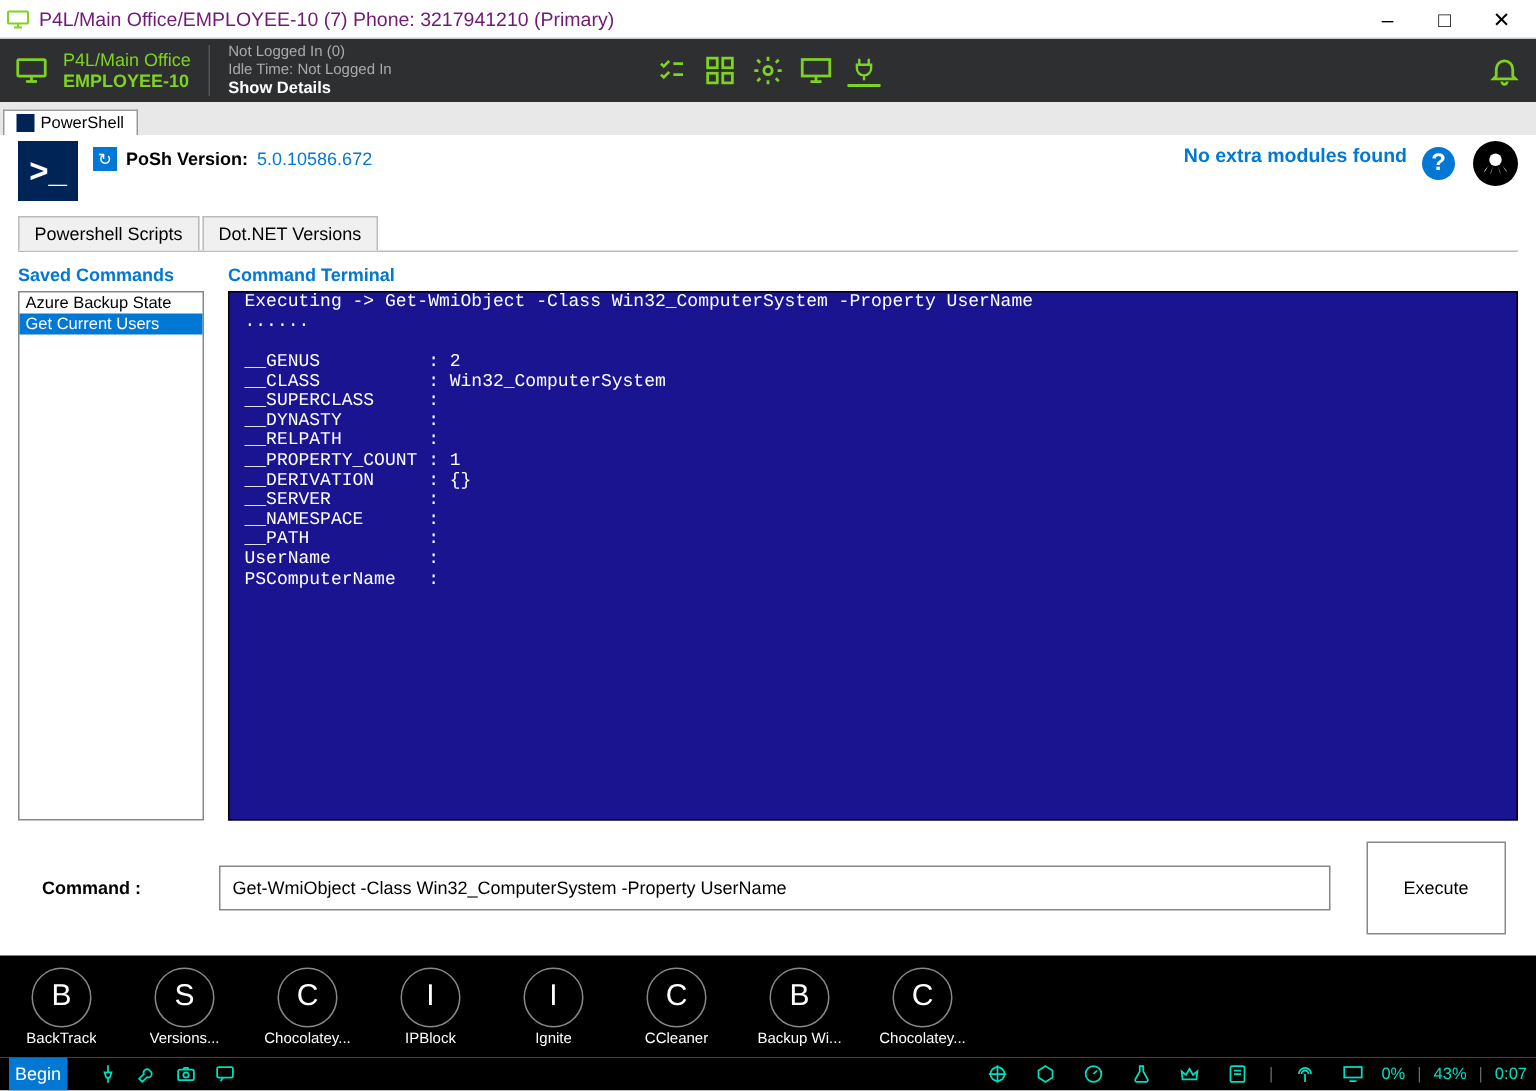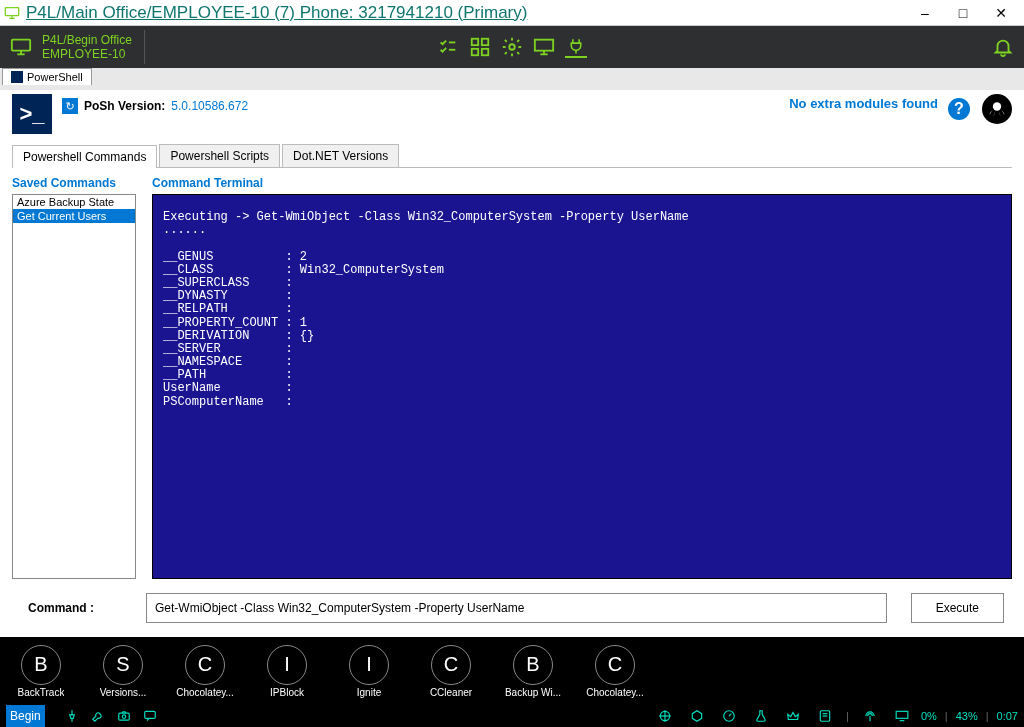--- a/index.html
+++ b/index.html
@@ -1,39 +1,39 @@
 <!DOCTYPE html>
 <html><head>
 <meta charset="utf-8">
 <style>
 * { box-sizing: border-box; margin: 0; padding: 0; font-family: "Segoe UI", Arial, sans-serif; }
 body { width: 1024px; height: 727px; background: #fff; display: flex; flex-direction: column; overflow: hidden; }
 
 
 .titlebar { height: 26px; background: #fff; display: flex; align-items: center; padding: 0 4px; border-bottom: 1px solid #ccc; }
 .titlebar .app-icon { width: 16px; height: 16px; margin-right: 6px; }
-.titlebar .title { font-size: 17px; color: #0f766e; flex: 1; text-decoration: underline; }
+.titlebar .title { font-size: 13px; color: #701a75; flex: 1; }
 .titlebar .win-controls { display: flex; gap: 0; }
 .titlebar .win-btn { width: 38px; height: 24px; display: flex; align-items: center; justify-content: center; font-size: 14px; cursor: pointer; }
 
 
 .header { height: 42px; background: #2d2f31; display: flex; align-items: center; color: #fff; padding: 0 10px; position: relative; }
 .header .monitor-icon { width: 22px; height: 22px; margin-right: 10px; }
 .header .office { font-size: 12px; line-height: 14px; }
 .header .office .line1 { color: #7ED321; font-size: 12px; }
-.header .office .line2 { color: #7ED321; font-size: 12px; font-weight: 400; }
+.header .office .line2 { color: #7ED321; font-size: 12px; font-weight: 700; }
 .header .vdiv { width: 1px; height: 34px; background: #555; margin: 0 12px; }
 .header .status-block { font-size: 10px; line-height: 12px; color: #aaa; }
 .header .status-block .sd { color: #fff; font-size: 11px; font-weight: 600; }
 .header .center-icons { position: absolute; left: 50%; transform: translateX(-50%); display: flex; gap: 10px; }
 .header .center-icons .hicon { width: 22px; height: 22px; cursor: pointer; color: #7ED321; }
 .header .bell { margin-left: auto; width: 22px; height: 22px; color: #7ED321; cursor: pointer; }
 
 
-.tabstrip { height: 22px; background: #e8e8e8; display: flex; align-items: flex-start; }
+.tabstrip { height: 22px; background: #e8e8e8; display: flex; align-items: flex-end; }
 .tab { background: #fff; border: 1px solid #999; border-bottom: none; padding: 2px 8px; font-size: 11px; margin-left: 2px; display: flex; align-items: center; gap: 4px; }
 .tab .ps-icon-sm { width: 12px; height: 12px; background: #012456; display: inline-block; }
 
 
 .main { flex: 1; background: #fff; padding: 4px 12px 8px 12px; display: flex; flex-direction: column; min-height: 0; }
 .main-header { display: flex; align-items: flex-start; gap: 10px; }
 .ps-big-icon { width: 40px; height: 40px; background: #012456; display: flex; align-items: center; justify-content: center; color: #fff; font-size: 22px; font-weight: bold; }
 .main-title-block { flex: 1; }
 .main-title { color: #0078D4; font-size: 20px; font-weight: 600; }
 .posh-row { display: flex; align-items: center; gap: 6px; margin-top: 4px; font-size: 12px; }
@@ -51,27 +51,27 @@
 .inner-tab.active { background: #fff; position: relative; top: 1px; }
 
 
 .content-row { display: flex; gap: 16px; flex: 1; margin-top: 8px; min-height: 0; }
 .saved-col { width: 124px; display: flex; flex-direction: column; }
 .col-header { color: #0078D4; font-size: 12px; font-weight: 600; margin-bottom: 4px; }
 .saved-list { border: 1px solid #888; flex: 1; background: #fff; font-size: 11px; }
 .saved-list .item { padding: 1px 4px; cursor: pointer; }
 .saved-list .item.selected { background: #0078D4; color: #fff; }
 .term-col { flex: 1; display: flex; flex-direction: column; min-height: 0; }
-.terminal { flex: 1; background: #1b1490; color: #fff; font-family: "Consolas", "Courier New", monospace; font-size: 12px; padding: 16px 10px; white-space: pre; overflow: hidden; border: 1px solid #000; line-height: 1.1; }
+.terminal { flex: 1; background: #1b1490; color: #fff; font-family: "Consolas", "Courier New", monospace; font-size: 12px; padding: 0 10px; white-space: pre; overflow: hidden; border: 1px solid #000; line-height: 1.1; }
 
 
 .cmd-row { display: flex; align-items: center; gap: 24px; margin-top: 14px; padding: 0 0 6px 0; }
 .cmd-row .cmd-lbl { font-size: 12px; font-weight: 600; padding-left: 16px; width: 110px; }
 .cmd-row .cmd-input { flex: 1; border: 1px solid #888; padding: 7px 8px; font-size: 12px; }
-.cmd-row .exec-btn { border: 1px solid #888; background: #fff; padding: 7px 24px; font-size: 12px; cursor: pointer; margin-right: 8px; }
+.cmd-row .exec-btn { border: 1px solid #888; background: #fff; padding: 23px 24px; font-size: 12px; cursor: pointer; margin-right: 8px; }
 
 
 .shortcut-strip { height: 68px; background: #000; display: flex; align-items: center; padding: 0 14px; gap: 28px; }
 .shortcut { display: flex; flex-direction: column; align-items: center; color: #fff; font-size: 10px; cursor: pointer; width: 54px; }
 .shortcut .circle { width: 40px; height: 40px; border: 1px solid #888; border-radius: 50%; display: flex; align-items: center; justify-content: center; font-size: 20px; color: #fff; margin-bottom: 2px; }
 .shortcut .lbl { white-space: nowrap; overflow: hidden; text-overflow: ellipsis; max-width: 60px; }
 
 
 .statusbar { height: 22px; background: #000; display: flex; align-items: center; color: #00e0c0; font-size: 11px; padding: 0 6px; }
 .statusbar .begin { background: #0078D4; color: #fff; height: 22px; padding: 0 4px; display: flex; align-items: center; font-size: 12px; margin-right: 14px; cursor: pointer; }
@@ -98,24 +98,29 @@
   </div>
 </div>
 
 <div class="header">
   <svg class="monitor-icon" viewBox="0 0 24 24">
       <rect x="2" y="4" width="20" height="12" rx="1" fill="none" stroke="#7ED321" stroke-width="2"></rect>
       <line x1="8" y1="20" x2="16" y2="20" stroke="#7ED321" stroke-width="2"></line>
       <line x1="12" y1="16" x2="12" y2="20" stroke="#7ED321" stroke-width="2"></line>
     </svg>
   <div class="office">
-    <div class="line1">P4L/Begin Office</div>
+    <div class="line1">P4L/Main Office</div>
     <div class="line2">EMPLOYEE-10</div>
   </div>
   <div class="vdiv"></div>
+  <div class="status-block">
+    <div>Not Logged In (0)</div>
+    <div>Idle Time:  Not Logged In</div>
+    <div class="sd">Show Details</div>
+  </div>
   <div class="center-icons">
     <svg class="hicon" viewBox="0 0 24 24" fill="none" stroke="#7ED321" stroke-width="2">
         <path d="M4 7l2 2 4-4"></path>
         <path d="M4 15l2 2 4-4"></path>
         <line x1="13" y1="7" x2="20" y2="7"></line>
         <line x1="13" y1="15" x2="20" y2="15"></line>
       </svg>
     <svg class="hicon" viewBox="0 0 24 24" fill="none" stroke="#7ED321" stroke-width="2">
         <rect x="3" y="3" width="7" height="7"></rect>
         <rect x="14" y="3" width="7" height="7"></rect>
@@ -163,21 +168,20 @@
       <div class="squid-icon">
         <svg width="20" height="20" viewBox="0 0 24 24" fill="#fff">
             <circle cx="12" cy="9" r="5"></circle>
             <path d="M7 13c-2 3-4 4-4 6M17 13c2 3 4 4 4 6M10 14c-1 3-2 5-2 7M14 14c1 3 2 5 2 7M12 14v8"></path>
           </svg>
       </div>
     </div>
   </div>
 
   <div class="inner-tabs">
-    <div class="inner-tab active">Powershell Commands</div>
     <div class="inner-tab">Powershell Scripts</div>
     <div class="inner-tab">Dot.NET Versions</div>
   </div>
 
   <div class="content-row">
     <div class="saved-col">
       <div class="col-header">Saved Commands</div>
       <div class="saved-list">
         <div class="item">Azure Backup State</div>
         <div class="item selected">Get Current Users</div>

